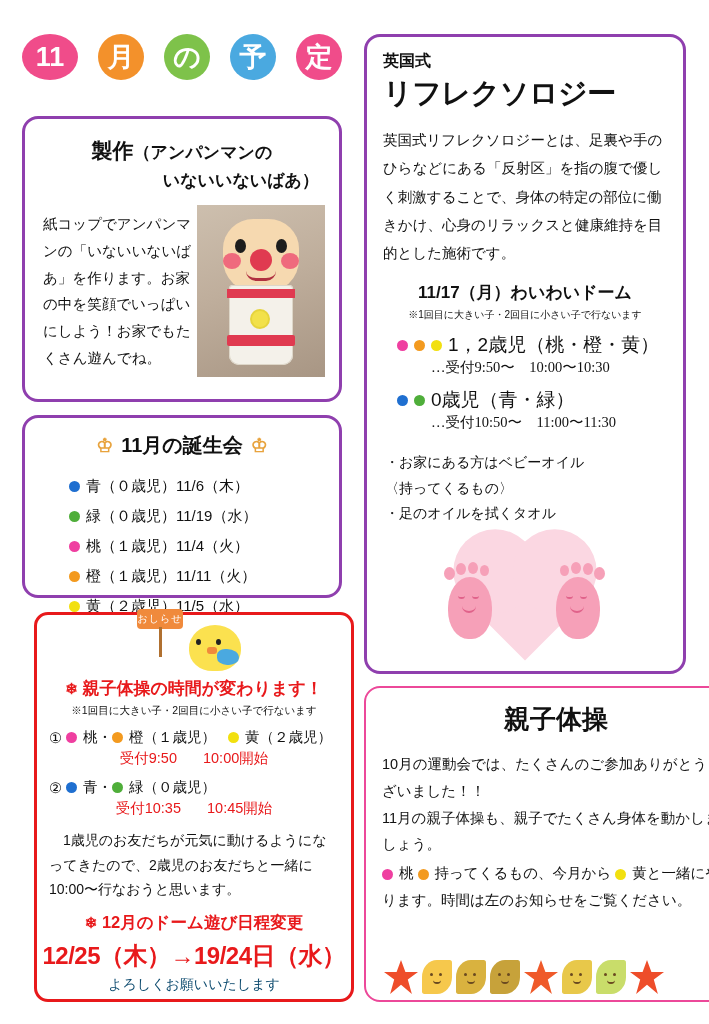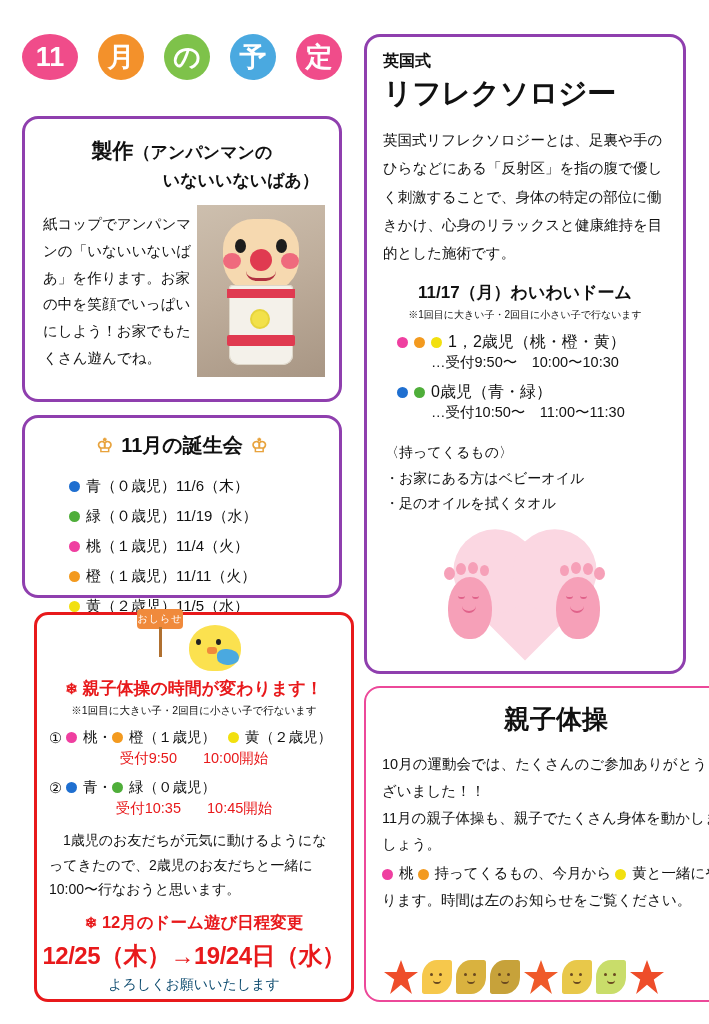--- a/index.html
+++ b/index.html
@@ -304,26 +304,27 @@
     margin-top: 14px;
   }
   .reflex-note {
     text-align: center;
     font-size: 10px;
     color: #111;
     margin-top: 4px;
   }
   .reflex-item {
     display: flex; align-items: center;
-    font-size: 16px; color: #111;
+    font-size: 19px; color: #111;
     margin: 10px 0 0 30px;
   }
   .reflex-sub {
     font-size: 14.5px; color: #111;
     margin: 0 0 0 64px;
+    font-family: Liberation Serif, serif;
   }
   .reflex-bring {
     font-size: 14px; color: #111;
     margin: 18px 0 0 18px;
     line-height: 1.8;
   }
   .feet {
     position: absolute;
     left: 50%; bottom: 8px;
     transform: translateX(-50%);
@@ -564,22 +565,22 @@
     <div class="reflex-sub">…受付9:50〜　10:00〜10:30</div>
 
     <div class="reflex-item">
       <span class="dot" style="background:#1f6fd0"></span>
       <span class="dot" style="background:#4fae3a"></span>
       <span>0歳児（青・緑）</span>
     </div>
     <div class="reflex-sub">…受付10:50〜　11:00〜11:30</div>
 
     <div class="reflex-bring">
+      <div>・お家にある方はベビーオイル</div>
       <div>〈持ってくるもの〉</div>
-      <div>・お家にある方はベビーオイル</div>
       <div>・足のオイルを拭くタオル</div>
     </div>
 
     <div class="feet">
       <div class="heart"></div>
       <div class="foot l">
         <div class="toe" style="left:2px;top:6px;width:11px;height:13px"></div>
         <div class="toe" style="left:14px;top:2px;width:10px;height:12px"></div>
         <div class="toe" style="left:26px;top:1px;width:10px;height:12px"></div>
         <div class="toe" style="left:38px;top:4px;width:9px;height:11px"></div>

